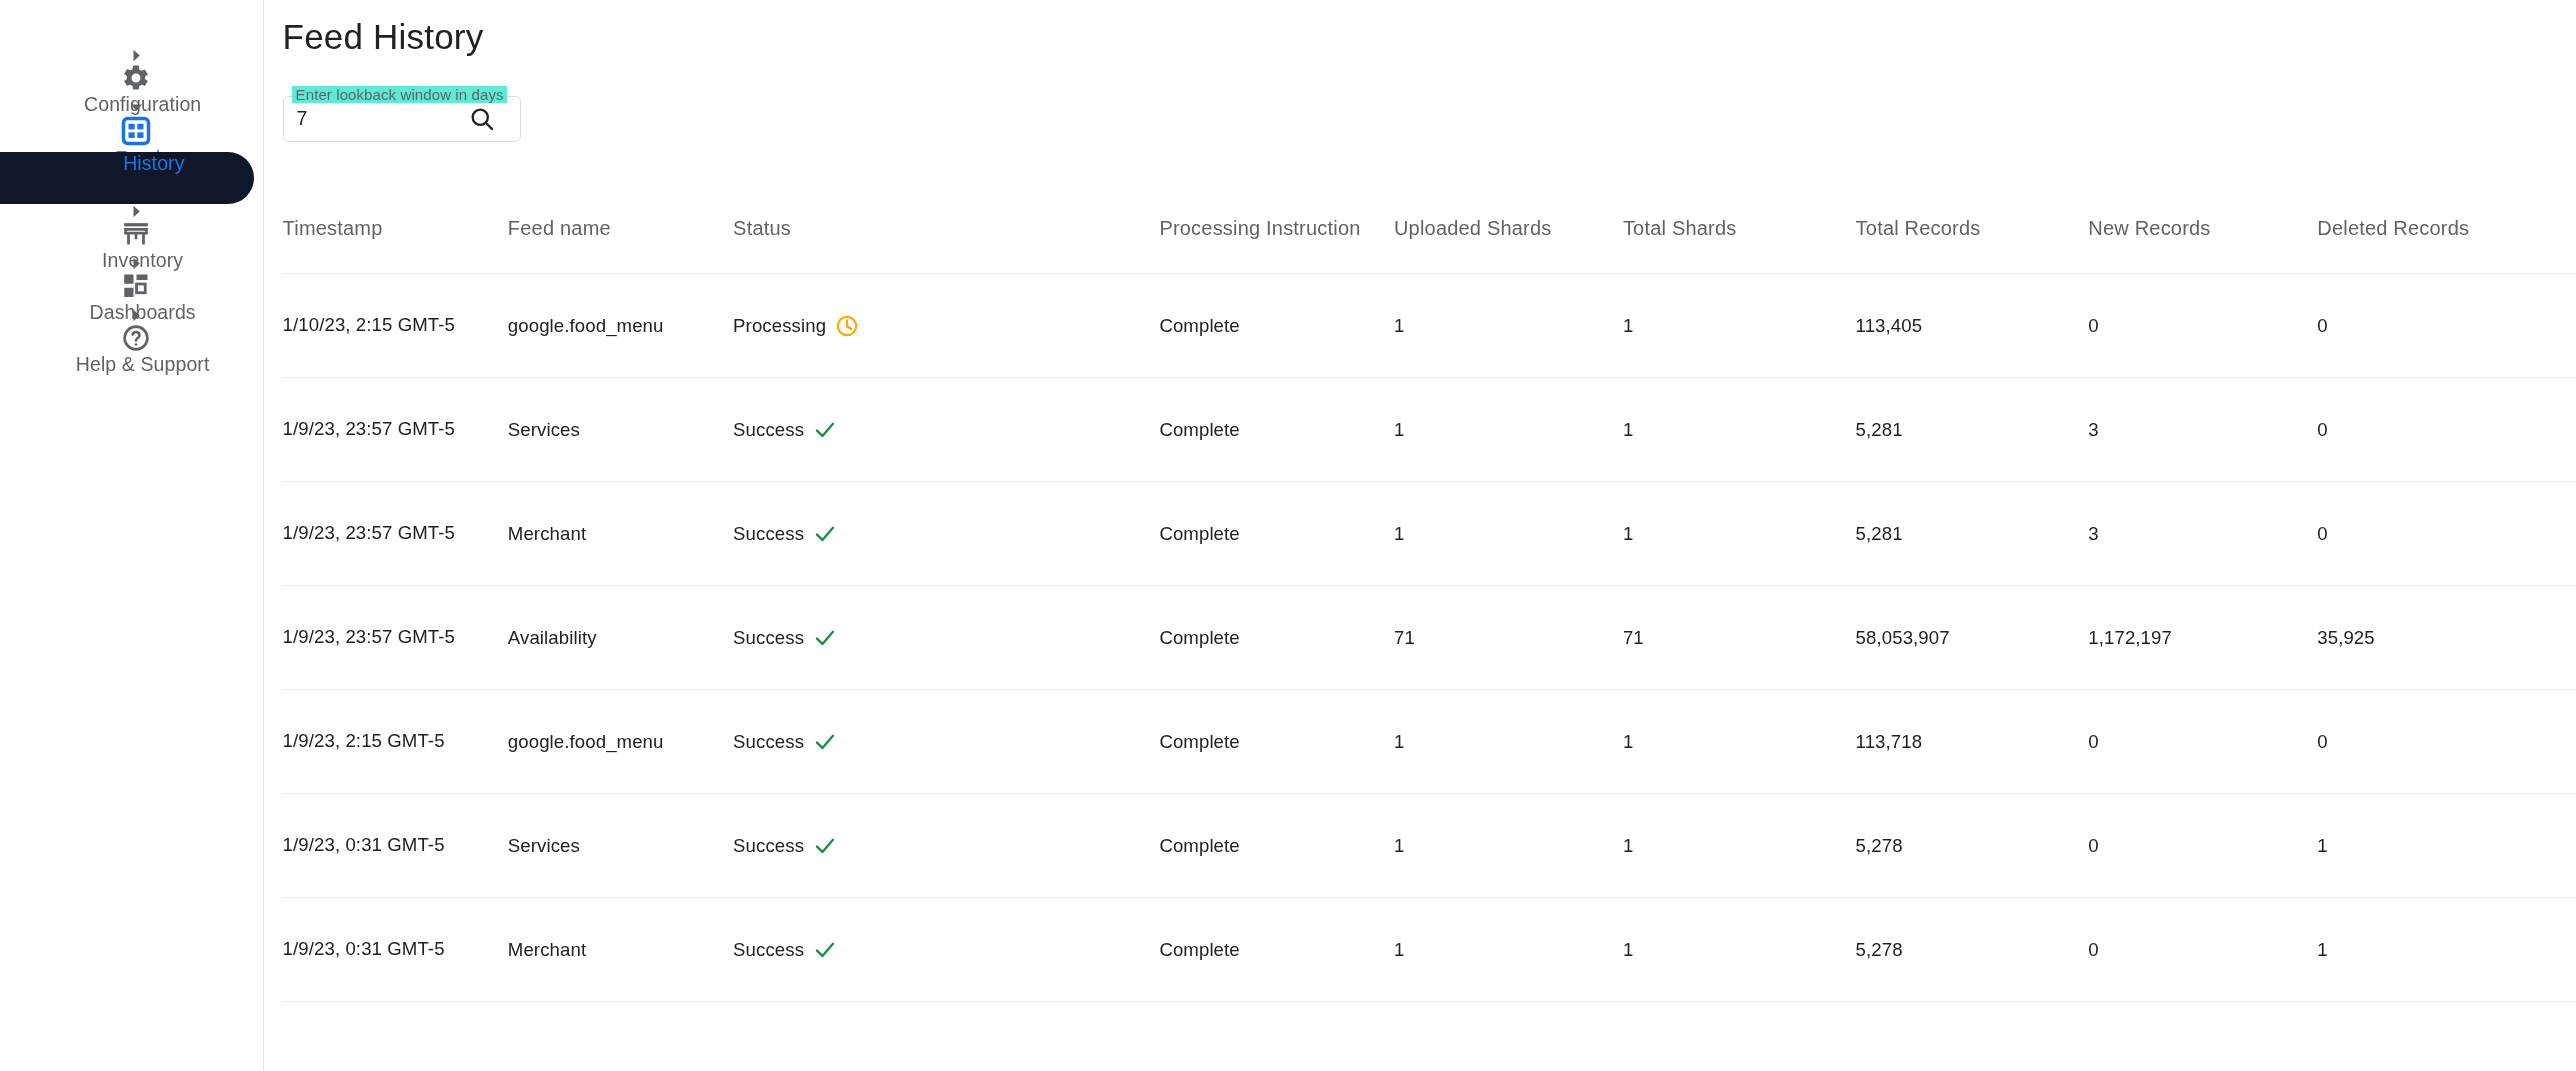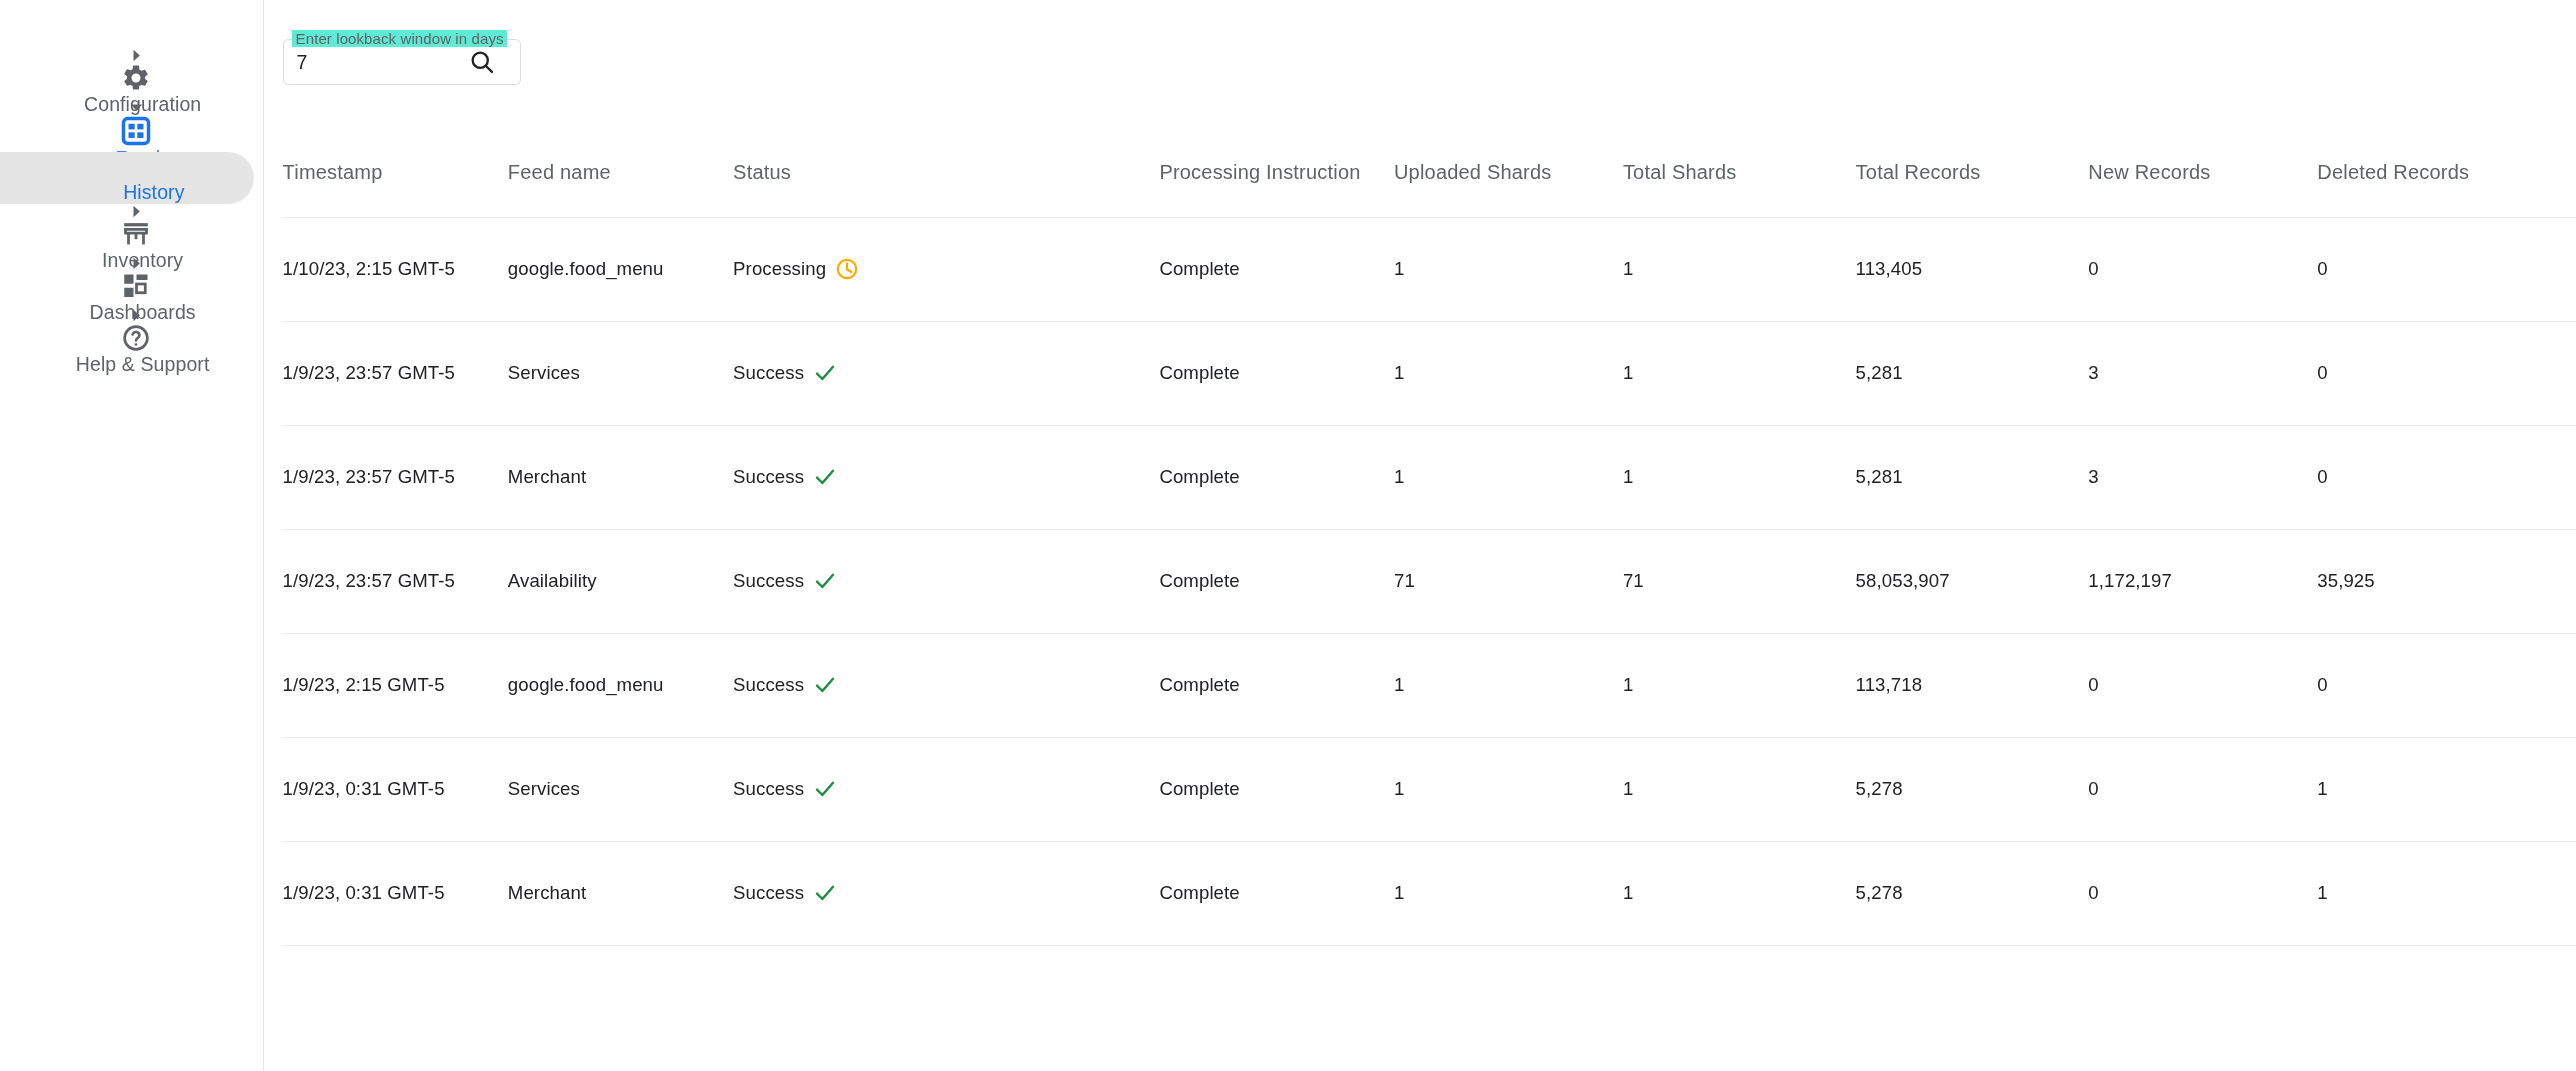--- a/index.html
+++ b/index.html
@@ -35,25 +35,24 @@
     height: 52px;
     padding-left: 9.3px;
     cursor: pointer;
     position: relative;
     flex-direction: column;
   }
   .nav-item.child {
     padding-left: 0;
   }
   .nav-item.active-pill {
-    background: #e5e5e5;
+    background: #0f172a;
     border-top-right-radius: 26px;
     border-bottom-right-radius: 26px;
     margin-right: 9.3px;
-    justify-content: flex-end;
   }
   .caret {
     width: 20.5px; min-width: 20.5px;
     display: flex; align-items: center; justify-content: center;
     color: #5f6368;
   }
   .caret svg { display: block; }
   .nav-icon {
     width: 37px; min-width: 37px;
     display: flex; align-items: center; justify-content: center;
@@ -281,20 +280,21 @@
             <path d="M9.3 9.2a2.75 2.75 0 0 1 5.4.8c0 1.9-2.7 2.1-2.7 4.0" stroke-linecap="round"></path>
             <circle cx="12" cy="17.2" r="1.05" fill="currentColor" stroke="none"></circle>
           </svg>
         </span>
         <span class="nav-label">Help &amp; Support</span>
       </div>
     </nav>
 
   <main class="main">
 
+    <h1 class="page-title">Feed History</h1>
 
     <div class="field-wrap">
       <div class="field-box">
         <input class="field-input" type="text" value="7" style="">
         <button class="field-search-btn">
           <span>
             <svg width="28" height="28" viewBox="0 0 24 24" fill="none" stroke="currentColor" stroke-width="2" stroke-linecap="round">
               <circle cx="10.5" cy="10.5" r="6.5"></circle>
               <line x1="15.4" y1="15.4" x2="20.5" y2="20.5"></line>
             </svg>

